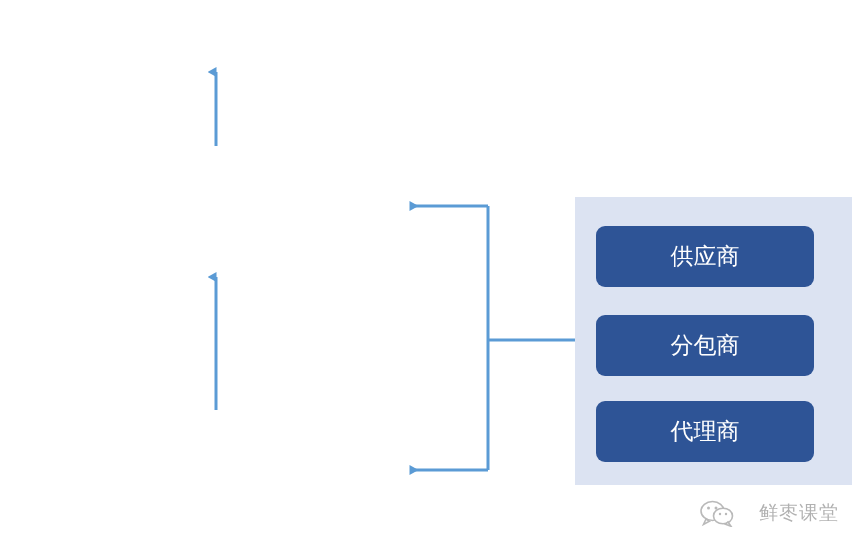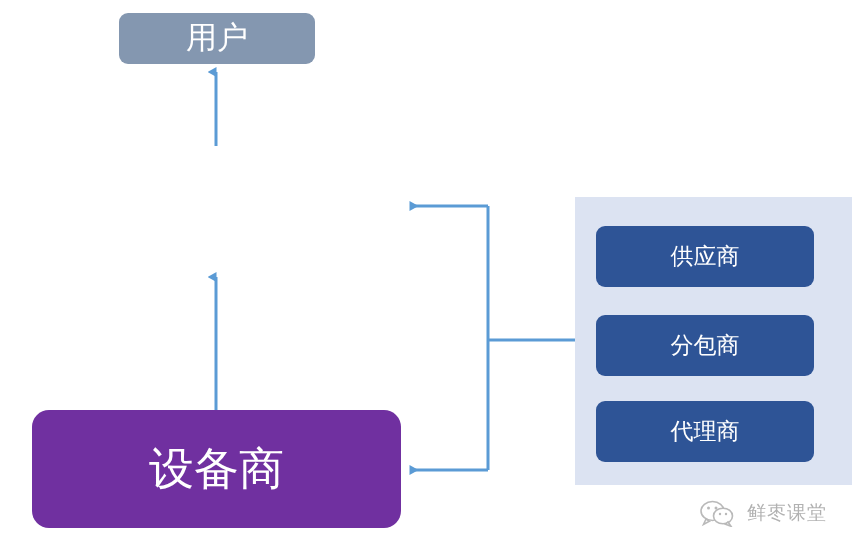--- a/index.html
+++ b/index.html
@@ -99,21 +99,21 @@
 
   
   #watermark {
     position: absolute;
     left: 700px;
     top: 496px;
     width: 145px;
     height: 34px;
     display: flex;
     align-items: center;
-    gap: 13px;
+    gap: 25px;
     opacity: 0.52;
   }
   #watermark-text {
     font-size: 19px;
     color: #6b6b6b;
     letter-spacing: 1px;
     white-space: nowrap;
   }
 </style>
 </head>
@@ -137,24 +137,22 @@
 
     <line x1="575" y1="340" x2="488" y2="340" stroke="#5B9BD5" stroke-width="3"></line>
 
     <line x1="488" y1="206" x2="488" y2="470" stroke="#5B9BD5" stroke-width="3"></line>
 
     <line x1="488" y1="206" x2="410" y2="206" stroke="#5B9BD5" stroke-width="3" marker-end="url(#arrow-left)"></line>
 
     <line x1="488" y1="470" x2="410" y2="470" stroke="#5B9BD5" stroke-width="3" marker-end="url(#arrow-left)"></line>
   </svg>
 
-  <div class="node" id="node-user">用户</div>
 
 
-  <div class="node" id="node-equipment">设备商</div>
 
   <div id="panel-partners">
     <div class="partner-box" id="partner-0">供应商</div>
     <div class="partner-box" id="partner-1">分包商</div>
     <div class="partner-box" id="partner-2">代理商</div>
   </div>
 
   <div id="watermark">
     <svg width="34" height="28" viewBox="0 0 34 28">
       <ellipse cx="12.5" cy="12" rx="11.5" ry="9.5" fill="none" stroke="#7a7a7a" stroke-width="1.6"></ellipse>

